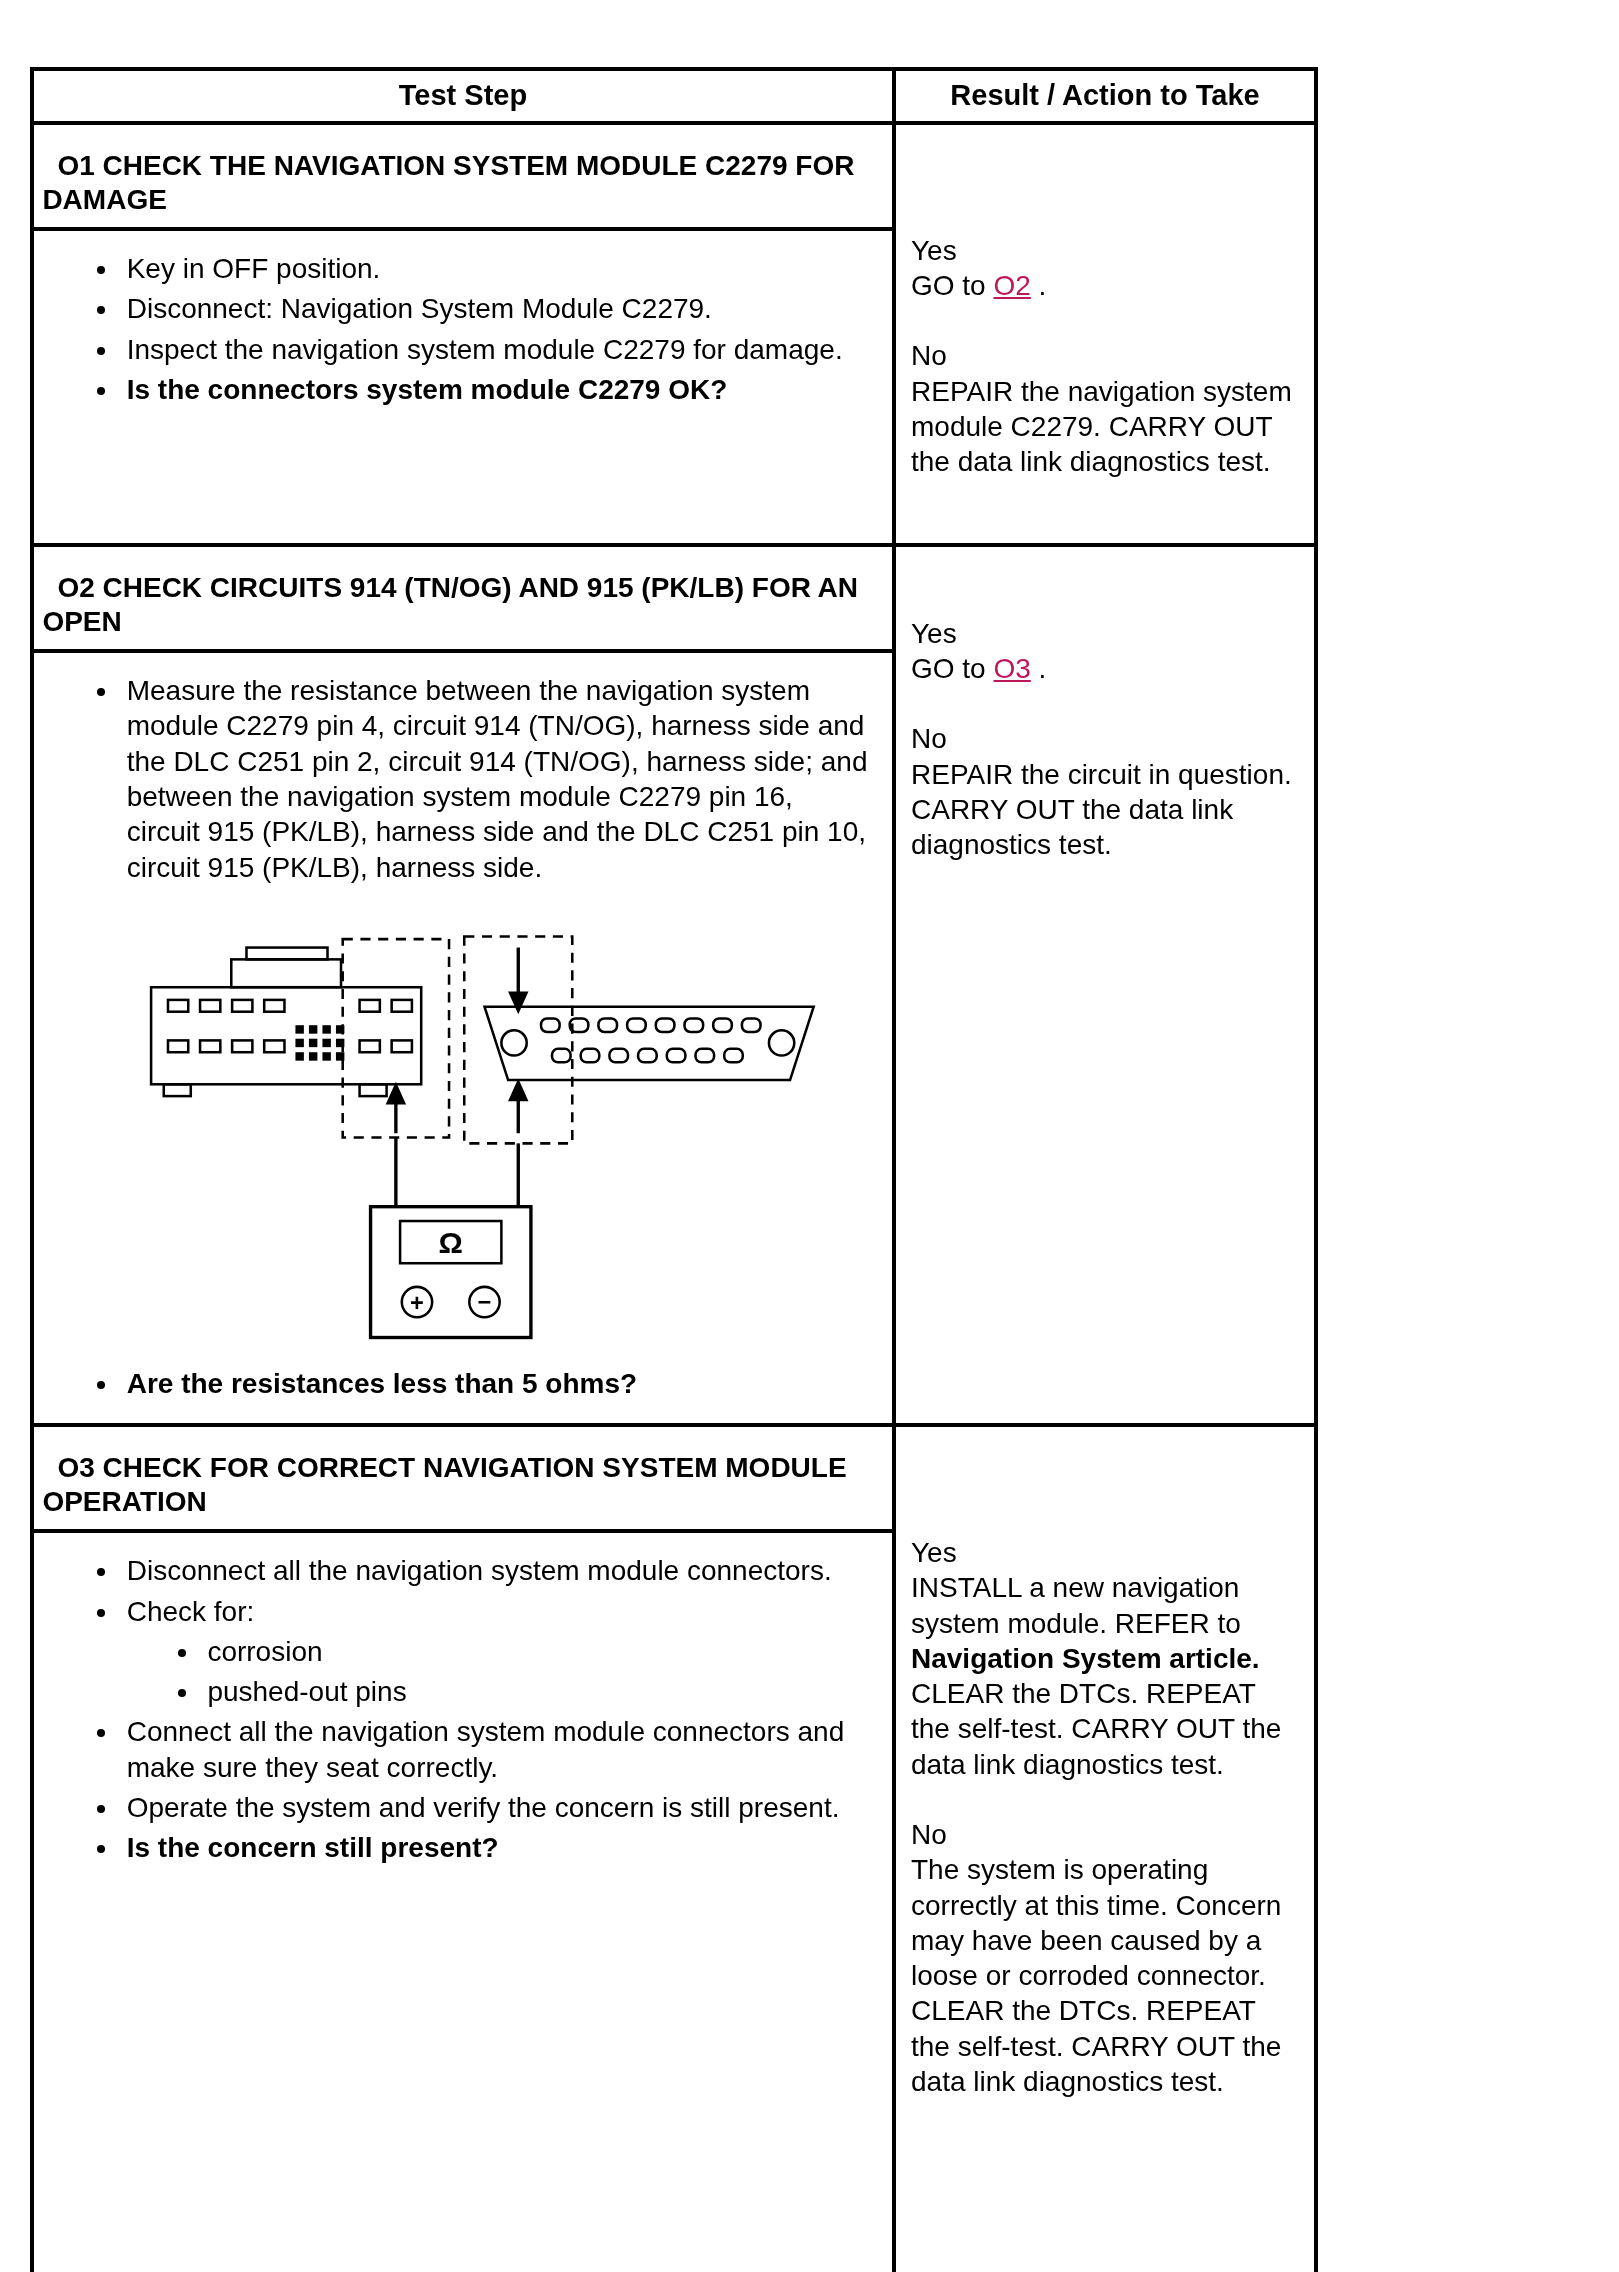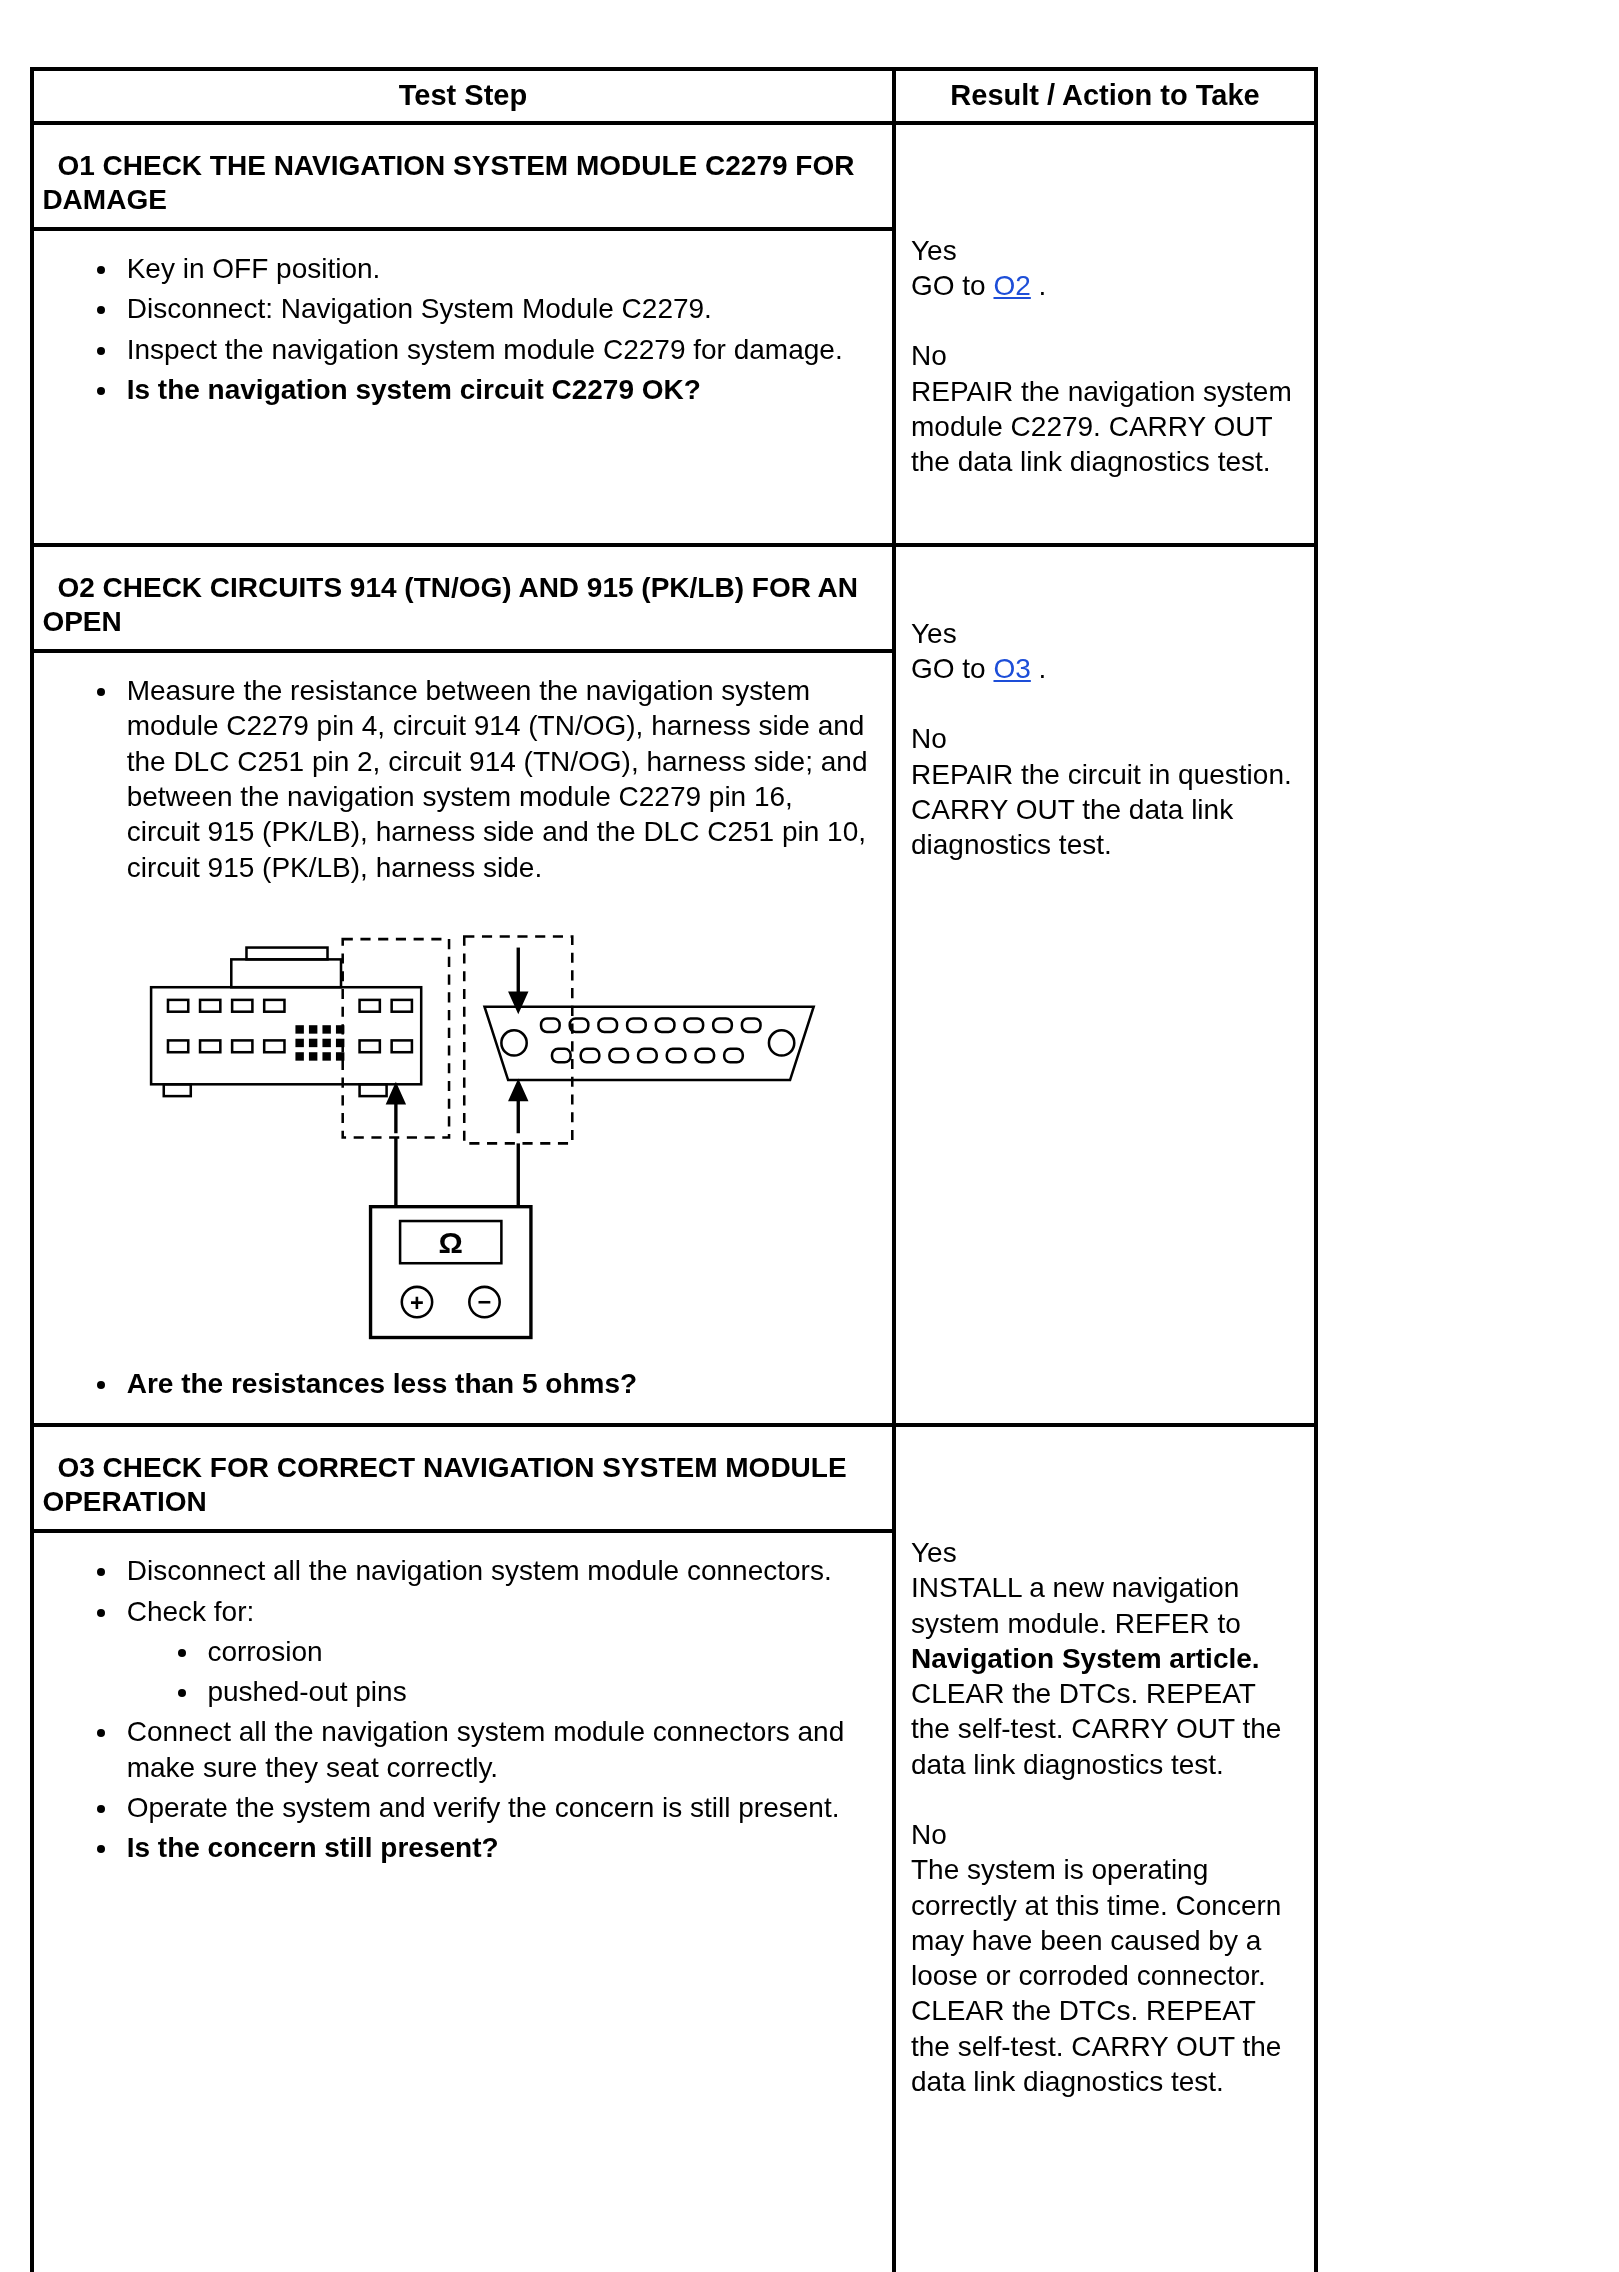--- a/index.html
+++ b/index.html
@@ -67,21 +67,21 @@
 
   .result-cell .result-inner {
     padding: 0 15px 25px 15px;
     font-size: 28px;
     line-height: 1.26;
   }
   .pt-2line { padding-top: 108px !important; }
   .pt-1line { padding-top: 69px !important; }
   .r-label { font-weight: normal; }
   .r-gap { height: 35px; }
-  .plink { text-decoration: underline; color: #1d4ed8; cursor: pointer; }
+  .plink { text-decoration: underline; color: #be185d; cursor: pointer; }
   b.ref { font-weight: bold; }
 
   .diagram-wrap { margin: 22px 0 8.4px 76px; }
   svg text { font-family: "Liberation Sans", "DejaVu Sans", sans-serif; }
 
   .figure-id {
     margin: 8.4px 0 0 1.7px;
     font-size: 21px;
     font-weight: bold;
   }
@@ -100,21 +100,21 @@
     </tr>
 
     <tr>
       <td>
         <div class="step-title">O1 CHECK THE NAVIGATION SYSTEM MODULE C2279 FOR DAMAGE</div>
         <div class="step-content o1">
           <ul class="bullets">
             <li>Key in OFF position.</li>
             <li>Disconnect: Navigation System Module C2279.</li>
             <li>Inspect the navigation system module C2279 for damage.</li>
-            <li class="q">Is the navigation system circuit C2279 OK?</li>
+            <li class="q">Is the connectors system module C2279 OK?</li>
           </ul>
         </div>
       </td>
       <td class="result-cell">
         <div class="result-inner pt-2line">
           <div class="r-label">Yes</div>
           <div class="r-text">
             <span>GO to</span>
             <span class="plink">O2</span><span> .</span>
           </div>

